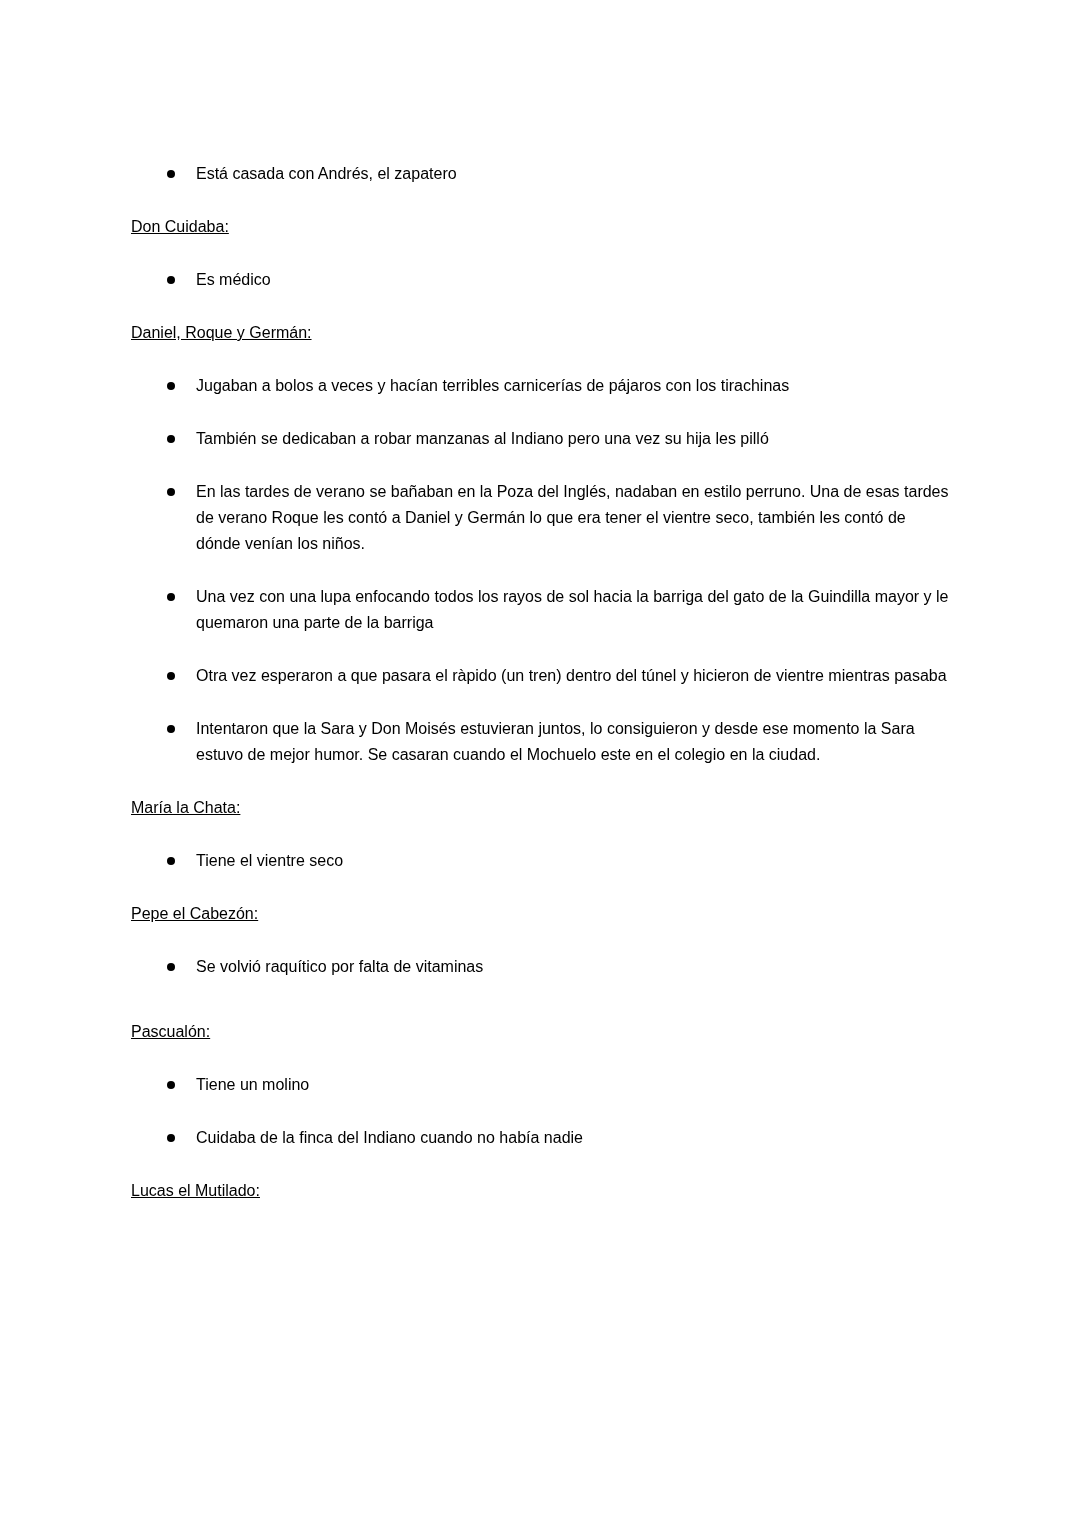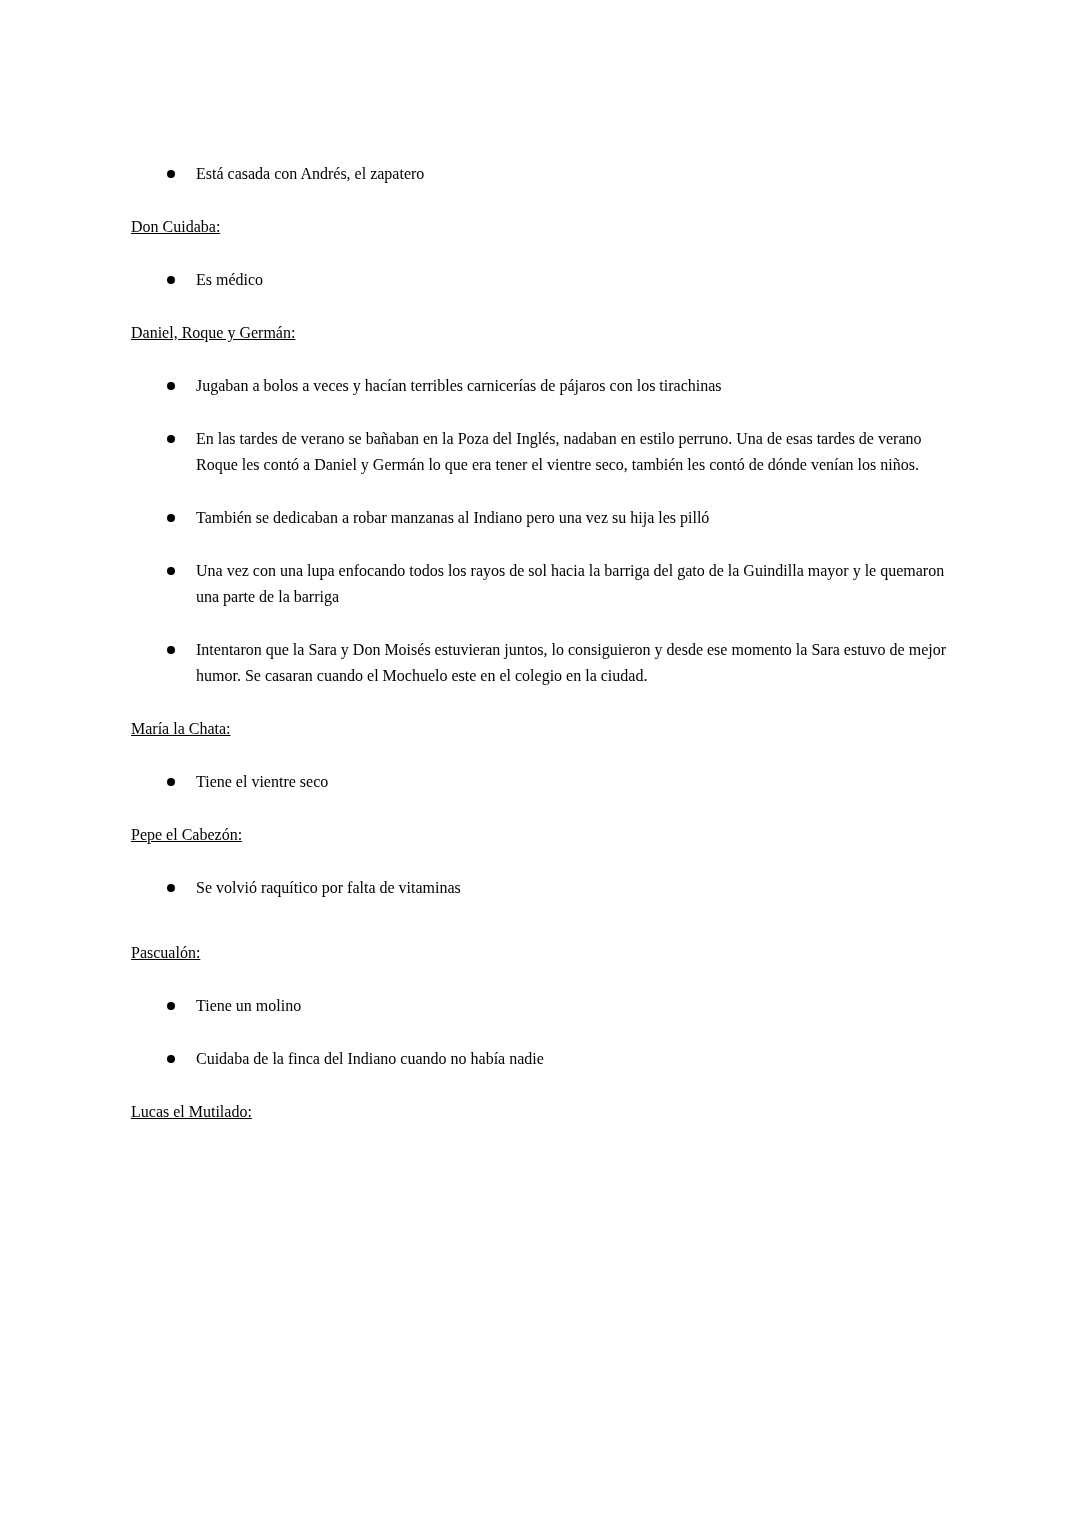--- a/index.html
+++ b/index.html
@@ -15,21 +15,20 @@
     font-size: 16px;
     line-height: 26px;
     color: #000000;
     -webkit-font-smoothing: antialiased;
   }
   .page {
     position: relative;
     width: 1080px;
     height: 1361px;
     background: #ffffff;
-    font-family: Liberation Serif, serif;
   }
   .content {
     box-sizing: border-box;
     padding: 161px 131px 0 131px;
   }
   .heading {
     text-decoration: underline;
     margin: 0 0 27px 0;
     white-space: pre-wrap;
   }
@@ -82,33 +81,39 @@
     <div class="bullet">
       <span class="marker">
           <span class="dot"></span>
         </span>
       <span class="text">Jugaban a bolos a veces y hacían terribles carnicerías de pájaros con los tirachinas</span>
     </div>
     <div class="bullet">
       <span class="marker">
           <span class="dot"></span>
         </span>
+      <span class="text">También se dedicaban a robar manzanas al Indiano pero una vez su hija les pilló</span>
+    </div>
+    <div class="bullet">
+      <span class="marker">
+          <span class="dot"></span>
+        </span>
       <span class="text">En las tardes de verano se bañaban en la Poza del Inglés, nadaban en estilo perruno. Una de esas tardes de verano Roque les contó a Daniel y Germán lo que era tener el vientre seco, también les contó de dónde venían los niños.</span>
     </div>
     <div class="bullet">
       <span class="marker">
           <span class="dot"></span>
         </span>
-      <span class="text">También se dedicaban a robar manzanas al Indiano pero una vez su hija les pilló</span>
+      <span class="text">Una vez con una lupa enfocando todos los rayos de sol hacia la barriga del gato de la Guindilla mayor y le quemaron una parte de la barriga</span>
     </div>
     <div class="bullet">
       <span class="marker">
           <span class="dot"></span>
         </span>
-      <span class="text">Una vez con una lupa enfocando todos los rayos de sol hacia la barriga del gato de la Guindilla mayor y le quemaron una parte de la barriga</span>
+      <span class="text">Otra vez esperaron a que pasara el ràpido (un tren) dentro del túnel y hicieron de vientre mientras pasaba</span>
     </div>
     <div class="bullet">
       <span class="marker">
           <span class="dot"></span>
         </span>
       <span class="text">Intentaron que la Sara y Don Moisés estuvieran juntos, lo consiguieron y desde ese momento la Sara estuvo de mejor humor. Se casaran cuando el Mochuelo este en el colegio en la ciudad.</span>
     </div>
 
     <div class="heading">María la Chata:</div>
     <div class="bullet">

